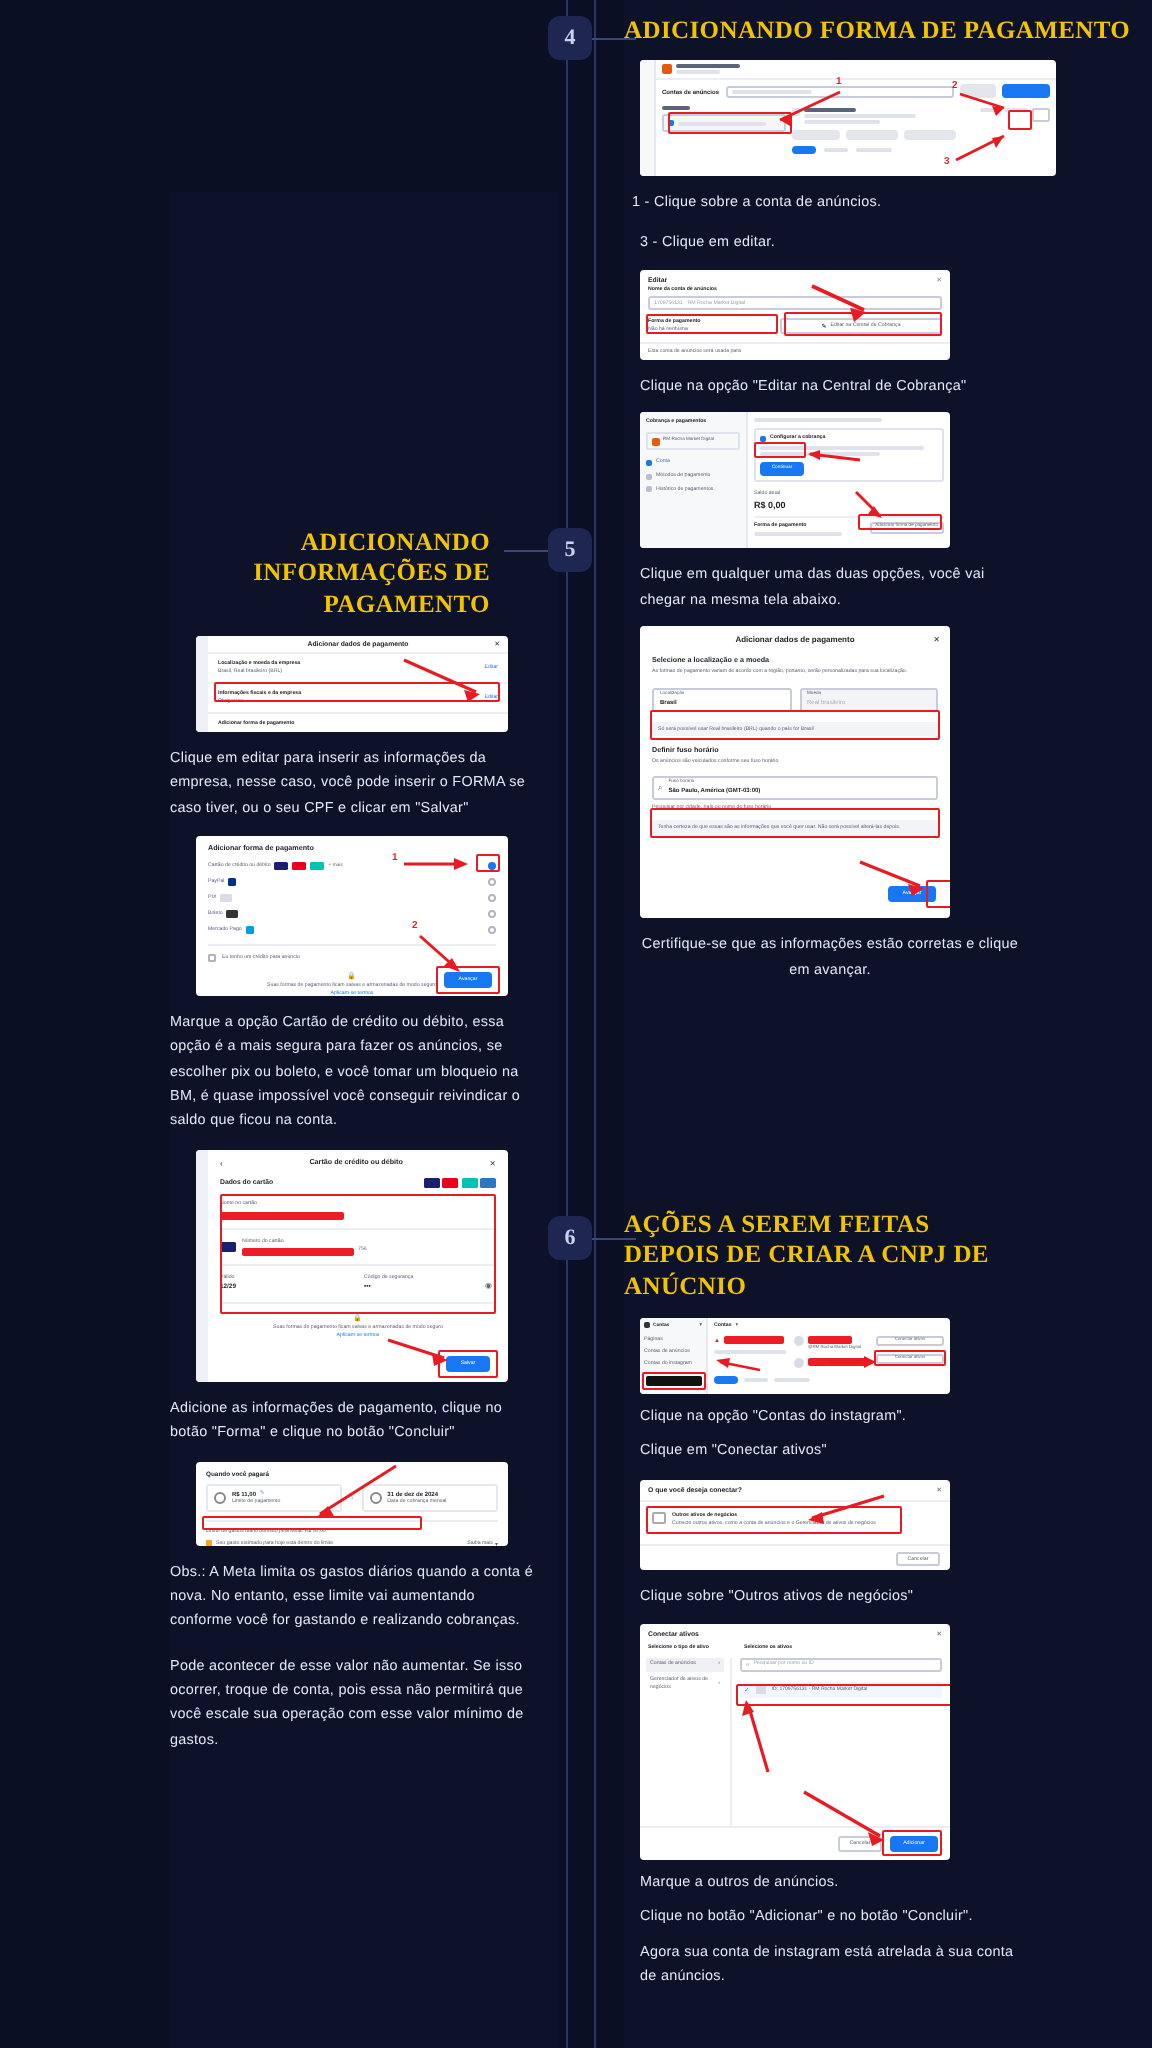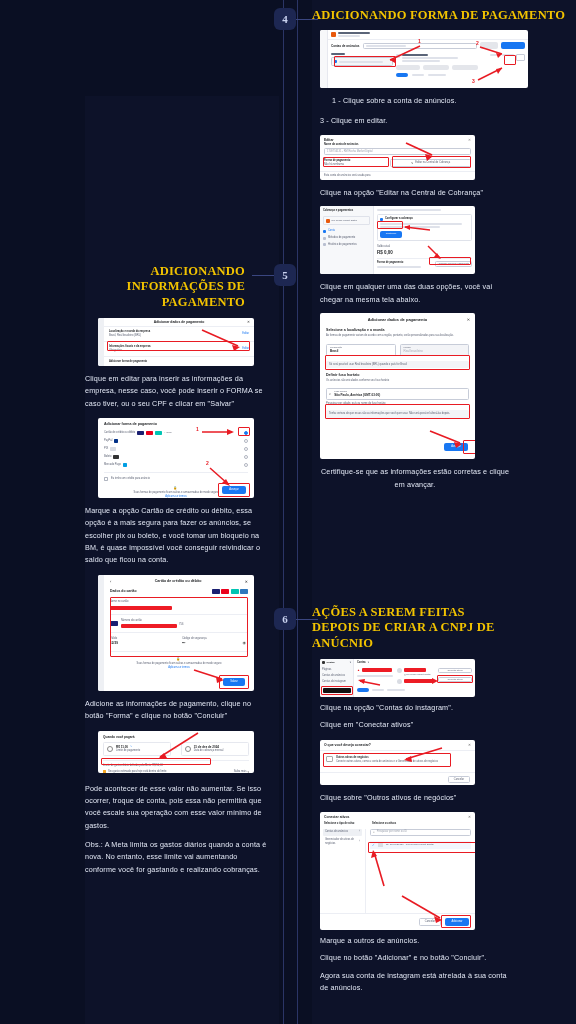--- a/index.html
+++ b/index.html
@@ -192,21 +192,21 @@
         <line x1="160" y1="17" x2="182" y2="24" stroke="#e81b23" stroke-width="1.4"></line>
         <polygon points="182,24 176,23 178,28" fill="#e81b23"></polygon>
         <line x1="158" y1="50" x2="182" y2="38" stroke="#e81b23" stroke-width="1.4"></line>
         <polygon points="182,38 176,39 178,44" fill="#e81b23"></polygon>
       </svg>
       <div class="anum" style="left:98px; top:8px;">1</div>
       <div class="anum" style="left:156px; top:10px;">2</div>
       <div class="anum" style="left:152px; top:48px;">3</div>
     </div>
 
-    <p class="body" style="margin-left:20px;width:200px;">1 - Clique sobre a conta de anúncios.</p>
+    <p class="body" style="margin-left:4px;width:200px;">1 - Clique sobre a conta de anúncios.</p>
     <p class="body" style="margin-left:8px;width:200px;">3 - Clique em editar.</p>
 
     <div class="shot" style="width:155px; height:45px; margin-top:8px; margin-left:8px;">
       <div class="row" style="justify-content:space-between; padding:3px 4px 1px;">
         <div class="txt-xs" style="font-size:3.4px;">Editar</div>
         <div style="font-size:3.5px;color:#888;">✕</div>
       </div>
       <div style="padding:0 4px;">
         <div class="txt-tiny b">Nome da conta de anúncios</div>
         <div class="field" style="height:7px; margin-top:1.5px;">
@@ -560,22 +560,22 @@
           </div>
         </div>
       </div>
       <div class="redbox" style="left:3px; top:27px; width:110px; height:7px;"></div>
       <svg class="arrow" style="left:0;top:0;width:156px;height:42px;">
         <line x1="100" y1="2" x2="62" y2="26" stroke="#e81b23" stroke-width="1.5"></line>
         <polygon points="60,28 66,22 69,27" fill="#e81b23"></polygon>
       </svg>
     </div>
 
+    <p class="body" style="width:185px;">Obs.: A Meta limita os gastos diários quando a conta é nova. No entanto, esse limite vai aumentando conforme você for gastando e realizando cobranças.</p>
     <p class="body" style="width:185px;margin-top:10px;">Pode acontecer de esse valor não aumentar. Se isso ocorrer, troque de conta, pois essa não permitirá que você escale sua operação com esse valor mínimo de gastos.</p>
-    <p class="body" style="width:185px;">Obs.: A Meta limita os gastos diários quando a conta é nova. No entanto, esse limite vai aumentando conforme você for gastando e realizando cobranças.</p>
   </div>
 
   <div class="badge" style="left:274px; top:608px;">6</div>
   <div class="badge-connector" style="left:296px; top:619px; width:22px;"></div>
 
   <div class="col col-right" style="top:605px;">
     <h2 class="section-title title-right" style="width:185px;">AÇÕES A SEREM FEITAS DEPOIS DE CRIAR A CNPJ DE ANÚCNIO</h2>
 
     <div class="shot" style="width:155px; height:38px; margin-top:8px; margin-left:8px;">
       <div class="row" style="height:100%; align-items:stretch;">

